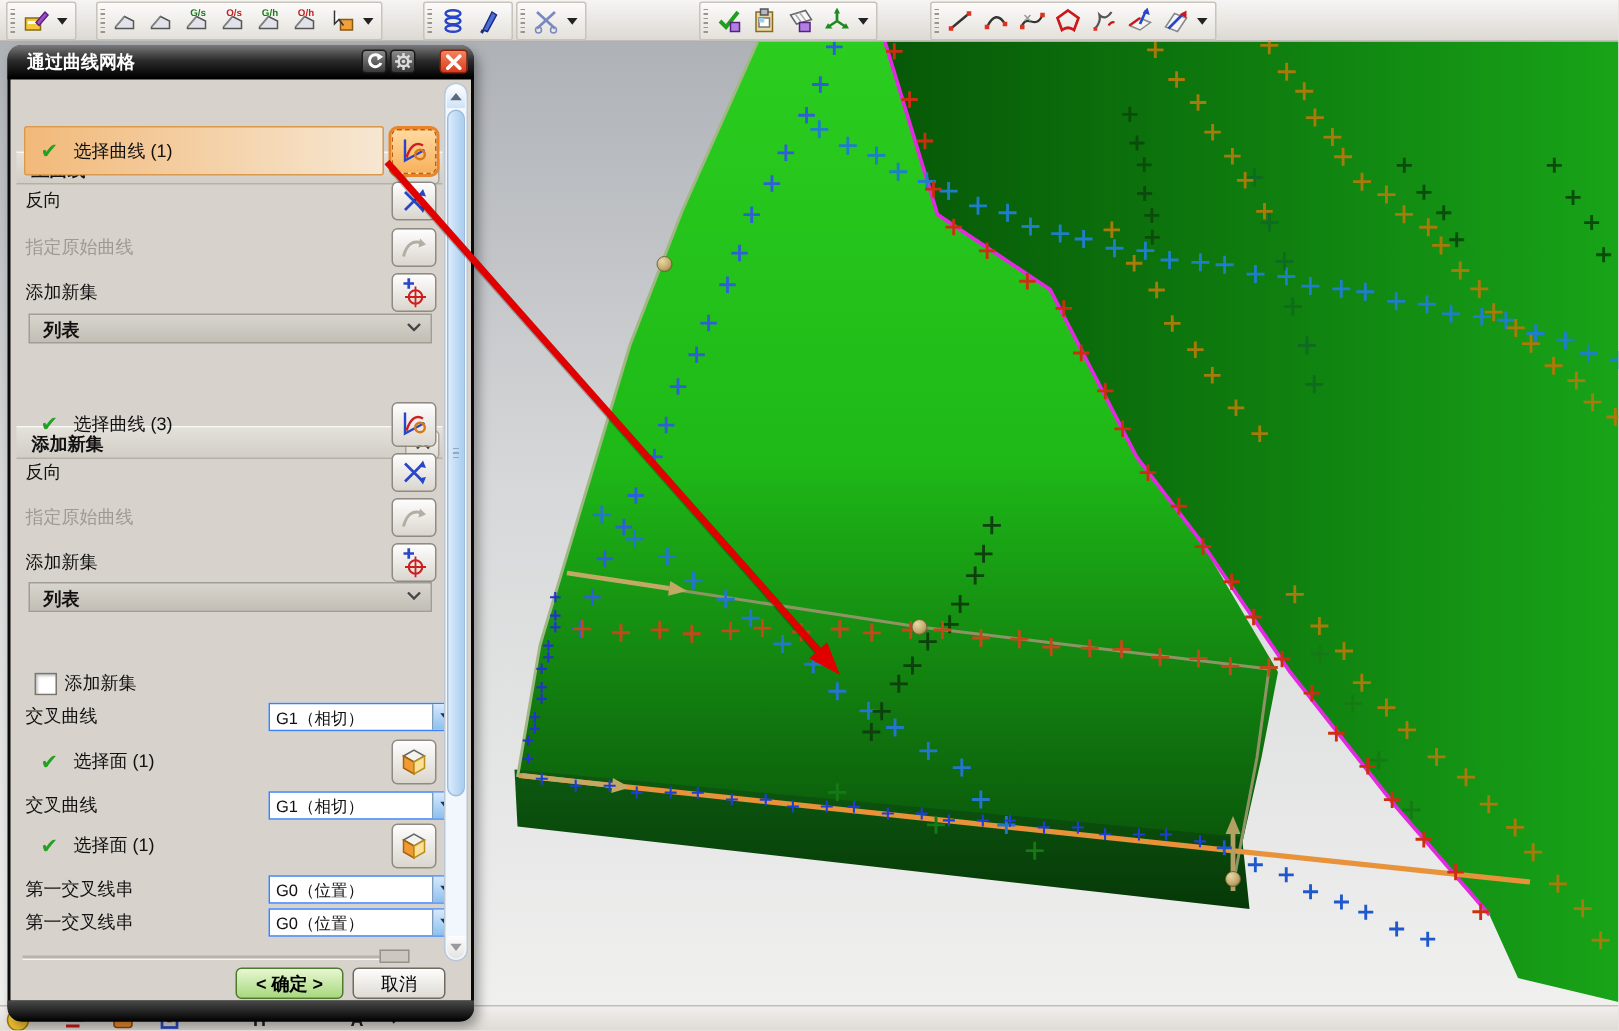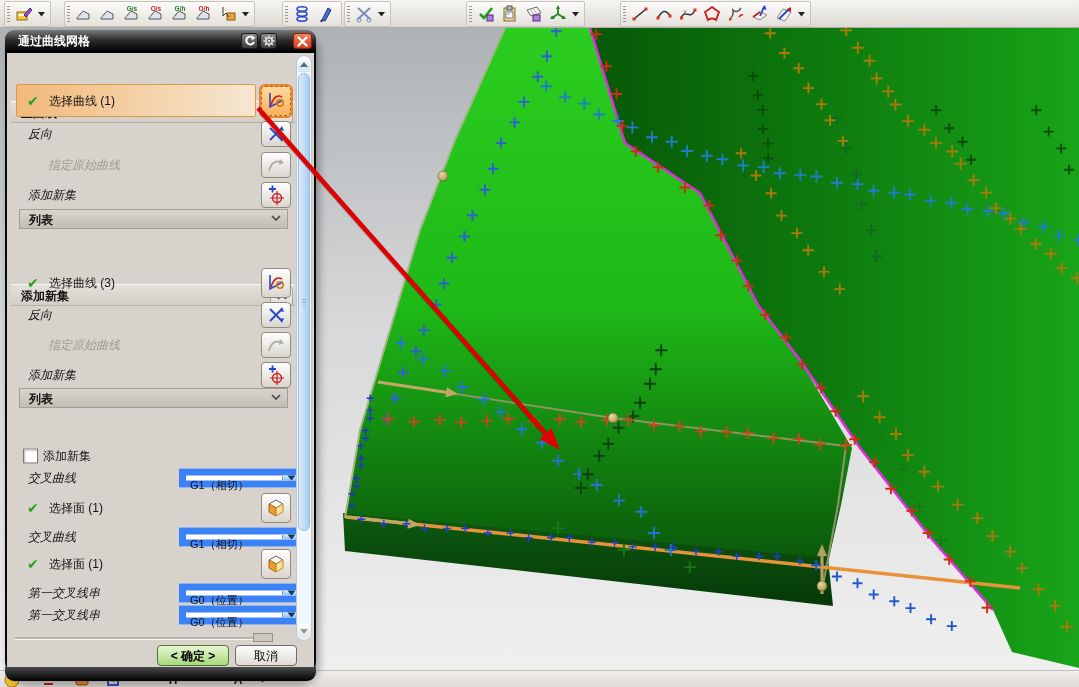--- a/index.html
+++ b/index.html
@@ -20,57 +20,57 @@
   .tbtn{width:24px;height:22px;display:flex;align-items:center;justify-content:center;border-radius:2px;}
   .tcaret{width:11px;height:22px;display:flex;align-items:center;justify-content:center;}
   
   .bbar{position:absolute;left:0;top:670px;width:1079px;height:17px;
         background:linear-gradient(#f1efec,#ddd9d3);border-top:1px solid #c2beb6;z-index:4;}
   .bbtn{position:absolute;top:1px;width:20px;height:16px;display:flex;align-items:center;justify-content:center;}
   
   #ovl{position:absolute;left:0;top:0;z-index:30;pointer-events:none;}
   
   .dlg{position:absolute;left:5px;top:30px;width:311px;height:651px;z-index:20;
-       background:#0a0a0a;border-radius:20px;box-shadow:3px 4px 8px rgba(0,0,0,.35);}
+       background:#0a0a0a;border-radius:10px;box-shadow:3px 4px 8px rgba(0,0,0,.35);}
   .dlg-title{position:absolute;left:0;top:0;right:0;height:23px;border-radius:9px 9px 0 0;
        background:linear-gradient(#7a7a7a,#2b2b2b 45%,#000 95%);
        color:#fff;font-weight:bold;line-height:23px;padding-left:13px;box-sizing:border-box;}
   .tb-btn{position:absolute;top:3px;width:17px;height:16px;border-radius:3px;
        background:linear-gradient(#8a8a8a,#3a3a3a);border:1px solid #1a1a1a;
        display:flex;align-items:center;justify-content:center;box-sizing:border-box;}
   .tb-reset{right:58px;} .tb-gear{right:39px;}
   .tb-close{right:4px;width:19px;background:linear-gradient(#f2855f,#d93c1d);border-color:#8c2008;}
   .dlg-body{position:absolute;left:2px;right:2px;top:23px;height:614px;background:#d7d3cc;overflow:hidden;}
   .row,.sec-hdr{position:absolute;left:4px;width:284px;box-sizing:border-box;}
   .sec-hdr{height:22px;background:linear-gradient(#e4e1da,#d2cec6);
        border-top:1px solid #f8f7f4;border-bottom:1px solid #b5b1a8;margin-top:44px;}
   .sec-hdr .t{position:absolute;left:10px;top:3px;font-weight:bold;}
   .sechev{position:absolute;right:2px;top:2px;width:21px;height:17px;border-radius:3px;
        background:linear-gradient(#fdfdfc,#ddd9d2);border:1px solid #a9a59c;
        display:flex;align-items:center;justify-content:center;}
-  .lbl{position:absolute;left:17px;top:50%;transform:translateY(-50%);white-space:nowrap;font-style:italic;}
-  .lbl.dis{color:#9e9a91;margin-left:20px;}
+  .lbl{position:absolute;left:6px;top:50%;transform:translateY(-50%);white-space:nowrap;}
+  .lbl.dis{color:#9e9a91;}
   .chk{position:absolute;left:16px;top:50%;transform:translateY(-50%);color:#23a123;font-weight:bold;font-size:14px;}
   .sellbl{position:absolute;left:38px;top:50%;transform:translateY(-50%);white-space:nowrap;}
   .hl{position:absolute;left:5px;top:0;bottom:0;width:240px;border-radius:2px;
       background:linear-gradient(90deg,#f2b979,#f6e7d2);border:1px solid #d99a4e;box-sizing:border-box;}
   .ibtn{position:absolute;right:4px;top:50%;transform:translateY(-50%);width:30px;height:26px;
       background:linear-gradient(#fefefe,#dad6ce);border:1px solid #8f8b82;border-radius:4px;
       display:flex;align-items:center;justify-content:center;padding:0;box-sizing:border-box;}
   .ibtn.sel{background:linear-gradient(#ffd9a0,#f7b15c);border:1px dashed #c05c10;outline:2px solid #e8852a;}
   .ibtn.tall{height:30px;}
   .listbar{position:absolute;left:12px;right:26px;height:20px;
       background:linear-gradient(#d8d5ce,#c2beb5);border:1px solid #a29e95;box-sizing:border-box;}
   .listbar .t{position:absolute;left:9px;top:2px;font-weight:bold;}
   .listbar .c{position:absolute;right:6px;top:5px;}
   .cbx{position:absolute;left:12px;top:50%;transform:translateY(-50%);width:13px;height:13px;
       background:#fff;border:1px solid #7a766d;box-shadow:inset 1px 1px 2px #bbb;}
   .cbl{position:absolute;left:32px;top:50%;transform:translateY(-50%);}
   .ddl{position:absolute;left:168px;top:50%;transform:translateY(-50%);width:128px;height:19px;
-      background:#fff;border:7px solid #3b82f6;box-sizing:border-box;}
+      background:#fff;border:1px solid #3b82f6;box-sizing:border-box;}
   .ddl-val{position:absolute;left:4px;top:2px;font-size:11px;white-space:nowrap;}
   .ddl-btn{position:absolute;right:0;top:0;bottom:0;width:17px;
       background:linear-gradient(#d6e9fb,#8cc0ef);border-left:1px solid #7f9db9;
       display:flex;align-items:center;justify-content:center;}
   .vscroll{position:absolute;right:2px;top:2px;width:16px;height:586px;background:#f2f7fd;
       border:1px solid #bac8d6;border-radius:8px;box-sizing:border-box;}
   .vs-up{position:absolute;left:1px;right:1px;top:1px;height:15px;border-radius:7px 7px 0 0;
       background:linear-gradient(#fff,#cfe2f6);display:flex;align-items:center;justify-content:center;}
   .vs-thumb{position:absolute;left:1px;right:1px;top:17px;height:458px;border-radius:7px;
       background:linear-gradient(90deg,#dcebfa,#a9cdf0);border:1px solid #9dbbda;box-sizing:border-box;}

